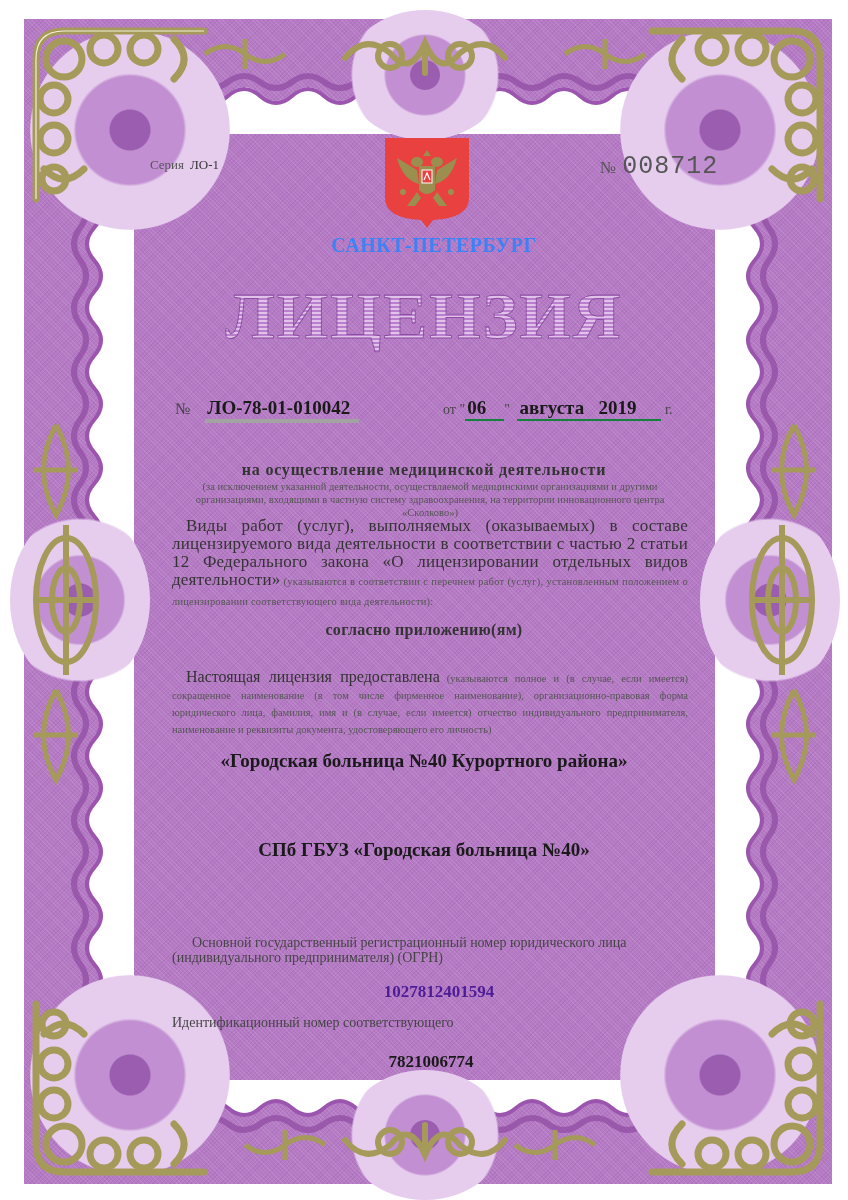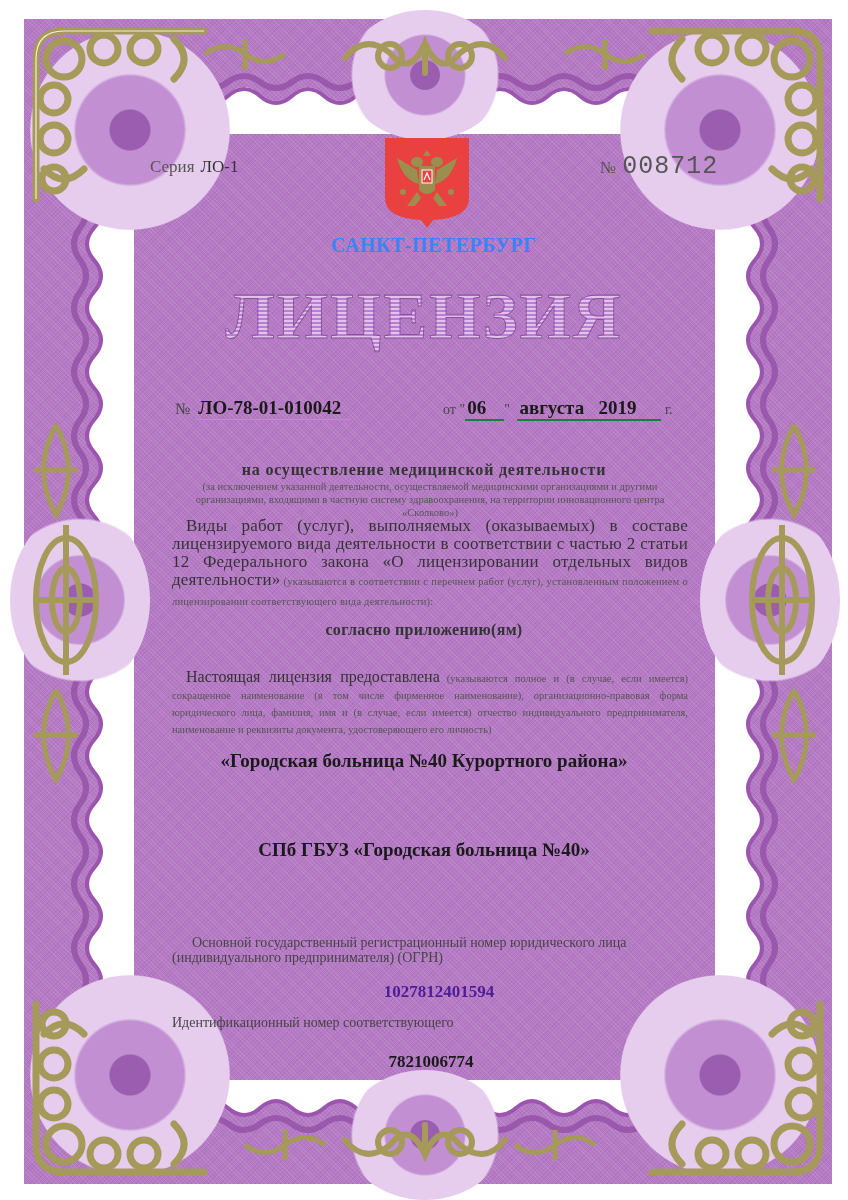--- a/index.html
+++ b/index.html
@@ -15,36 +15,36 @@
   }
   .wave { position: absolute; }
   .corner { position: absolute; width: 190px; height: 190px; }
   .rosette { position: absolute; border-radius: 50%;
     background: radial-gradient(circle, #9b5db0 0 14%, #c290d2 15% 38%, #e6cdee 40% 70%, rgba(240,220,245,0) 72%);
   }
   .side-orn { position: absolute; }
 
   
   .abs { position: absolute; }
-  .series { left: 150px; top: 157px; font-size: 17px; color: #555; }
+  .series { left: 150px; top: 157px; font-size: 13px; color: #555; }
   .series b { color: #333; font-weight: normal; margin-left: 6px; }
   .number-box { left: 600px; top: 152px; font-size: 17px; color: #555; }
   .number-box .num { font-family: "Liberation Mono", "DejaVu Sans Mono", monospace; font-size: 25px; color: #555; letter-spacing: 1px; margin-left: 6px; }
 
   .emblem { left: 383px; top: 136px; width: 88px; height: 92px; }
 
   .city { left: 0; width: 838px; top: 233px; text-align: center; font-weight: bold; font-size: 20px; color: #3b82f6; letter-spacing: 0.5px; line-height: 24px; margin-left: 15px; }
   .title { left: 0; width: 848px; top: 276px; text-align: center; font-weight: bold; font-size: 66px; letter-spacing: 2px;
     color: #c79ad6;
     background: repeating-linear-gradient(0deg, #b97fce 0 2px, #e1c3ea 2px 4px);
     -webkit-background-clip: text; background-clip: text; -webkit-text-fill-color: transparent;
     -webkit-text-stroke: 1px #8b4ea0; line-height: 80px; }
 
   .license-no { left: 175px; top: 397px; font-size: 16px; color: #444; }
-  .license-no .val { font-weight: bold; font-size: 19px; color: #1a1a1a; display: inline-block; border-bottom: 1px solid #a3a3a3; padding: 0 2px; min-width: 150px; margin-left: 2px; }
+  .license-no .val { font-weight: bold; font-size: 19px; color: #1a1a1a; display: inline-block; border-bottom: 4px solid #a3a3a3; padding: 0 2px; min-width: 150px; margin-left: 11px; }
   .license-date { left: 443px; top: 397px; font-size: 14px; color: #444; }
   .license-date .val { font-weight: bold; font-size: 19px; color: #1a1a1a; display: inline-block; border-bottom: 2px solid #15803d; padding: 0 2px; }
   .license-date .d { min-width: 35px; }
   .license-date .m { min-width: 140px; margin-left: 4px; }
 
   .activity { left: 0; width: 848px; top: 461px; text-align: center; font-weight: bold; font-size: 16px; letter-spacing: 0.8px; color: #333; }
   .small-note { font-size: 10.5px; color: #555; line-height: 13px; }
   .excl { left: 170px; width: 520px; top: 480px; text-align: center; }
 
   .works { left: 172px; width: 516px; top: 517px; font-size: 17px; line-height: 18px; color: #333; text-align: justify; letter-spacing: 0.2px; }

